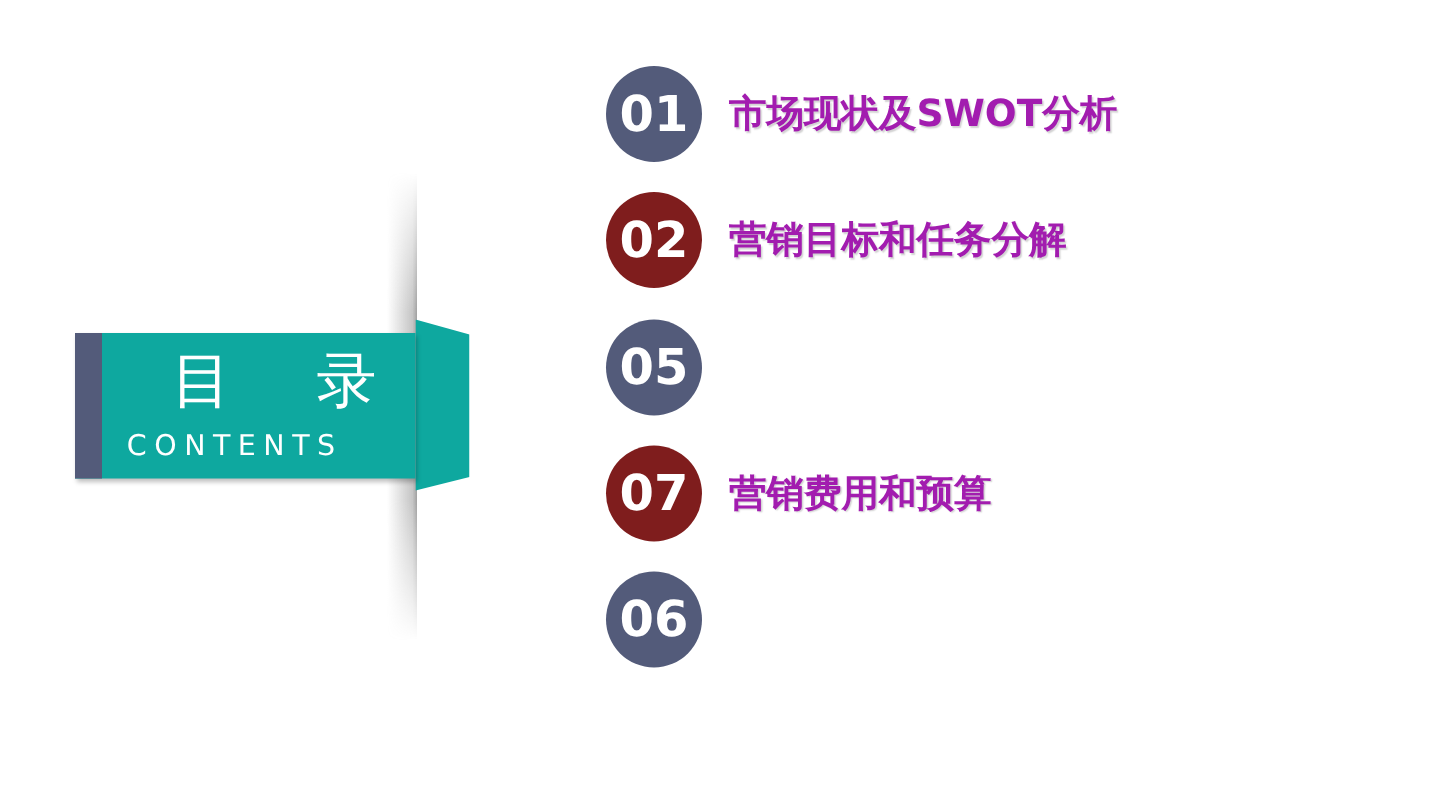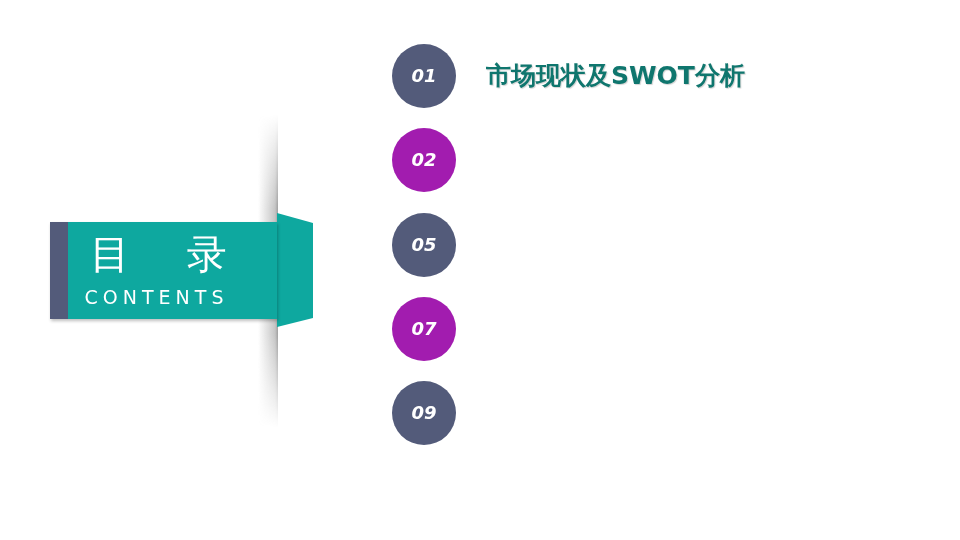--- a/index.html
+++ b/index.html
@@ -6,31 +6,31 @@
   body { width:960px; height:540px; background:#ffffff; position:relative; overflow:hidden;
          font-family:"DejaVu Sans", "Liberation Sans", sans-serif; }
   .divider { position:absolute; left:258px; top:115px; width:20px; height:312px;
              background:linear-gradient(to right, rgba(255,255,255,0) 0%, rgba(150,150,150,0.55) 85%, rgba(120,120,120,0.7) 100%);
              -webkit-mask-image:linear-gradient(to bottom, transparent 0%, #000 30%, #000 70%, transparent 100%);
              mask-image:linear-gradient(to bottom, transparent 0%, #000 30%, #000 70%, transparent 100%); }
   .banner { position:absolute; left:50px; top:222px; width:227px; height:97px; background:#0ea89f;
             box-shadow:1px 2px 3px rgba(0,0,0,0.25); }
   .banner-strip { position:absolute; left:0; top:0; width:18px; height:100%; background:#535b7a; }
   .tab { position:absolute; left:277px; top:213px; width:36px; height:115px; }
-  .banner-title { position:absolute; left:18px; width:205px; top:8px; text-align:left; color:#fff;
+  .banner-title { position:absolute; left:18px; width:205px; top:8px; text-align:right; color:#fff;
                   font-size:40px; letter-spacing:22px; text-indent:22px; line-height:48px; }
   .banner-sub { position:absolute; left:18px; width:172px; top:64px; text-align:center; color:#fff;
                 font-size:19px; letter-spacing:5px; text-indent:5px; line-height:22px; }
   .item { position:absolute; left:388px; height:64px; width:480px; }
-  .circle { position:absolute; left:4px; top:0; width:64px; height:64px; border-radius:50%;
-            color:#fff; font-weight:bold; font-size:18px; line-height:64px; text-align:center;
-            font-family:"DejaVu Sans", sans-serif;font-style:italic; }
+  .circle { position:absolute; left:16px; top:0; width:64px; height:64px; border-radius:50%;
+            color:#fff; font-weight:bold; font-size:33px; line-height:64px; text-align:center;
+            font-family:"DejaVu Sans", sans-serif; }
   .circle.slate { background:#535b7a; }
-  .circle.teal { background:#a21caf; }
-  .label { position:absolute; left:98px; top:0; line-height:64px; font-size:25px; font-weight:bold; color:#0f766e;
+  .circle.teal { background:#7f1d1d; }
+  .label { position:absolute; left:98px; top:0; line-height:64px; font-size:25px; font-weight:bold; color:#a21caf;
            text-shadow:1px 1px 1px rgba(0,0,0,0.18); white-space:nowrap; }
 </style>
 </head>
 <body>
 
 <div class="divider"></div>
 
 <svg class="tab" viewBox="0 0 36 115" width="36" height="115">
   <polygon points="0,0 36,10 36,105 0,114" fill="#0ea89f"></polygon>
 </svg>
@@ -40,22 +40,24 @@
   <div class="banner-title">目 录</div>
   <div class="banner-sub">CONTENTS</div>
 </div>
 
 <div class="item" style="top:44px;">
   <div class="circle slate">01</div>
   <div class="label">市场现状及SWOT分析</div>
 </div>
 <div class="item" style="top:128px;">
   <div class="circle teal">02</div>
+  <div class="label">营销目标和任务分解</div>
 </div>
 <div class="item" style="top:213px;">
   <div class="circle slate">05</div>
 </div>
 <div class="item" style="top:297px;">
   <div class="circle teal">07</div>
+  <div class="label">营销费用和预算</div>
 </div>
 <div class="item" style="top:381px;">
-  <div class="circle slate">09</div>
+  <div class="circle slate">06</div>
 </div>
 
 </body></html>

